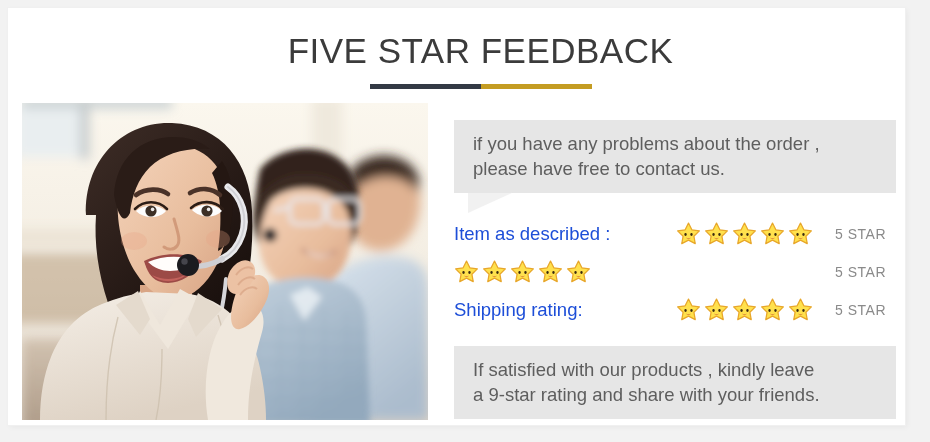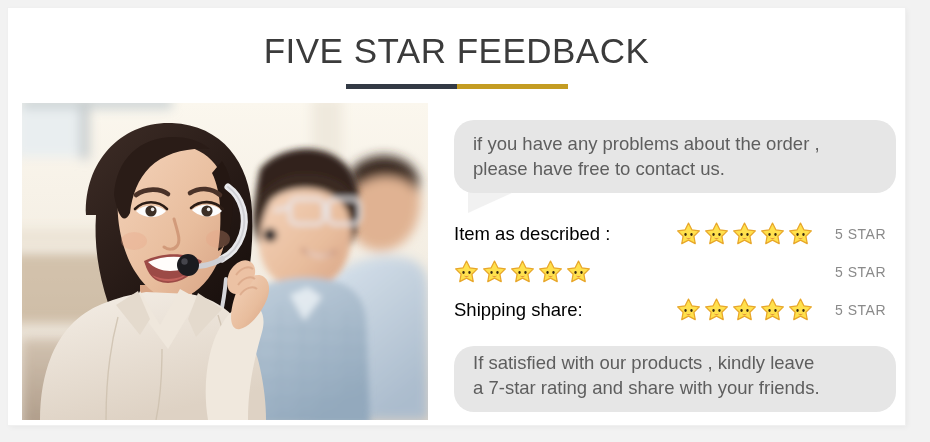--- a/index.html
+++ b/index.html
@@ -31,20 +31,21 @@
     box-shadow: 0 0 0 1px #f0f0f0, 2px 2px 6px rgba(0,0,0,0.05);
   }
 
   
   .heading-wrap {
     position: absolute;
     left: 0;
     top: 22px;
     width: 897px;
     text-align: center;
+    padding-left: 24px;
   }
   .heading-title {
     font-size: 35px;
     letter-spacing: 0.5px;
     color: #3b3b3b;
     font-weight: 400;
     line-height: 42px;
     white-space: nowrap;
   }
   .heading-rule {
@@ -74,21 +75,21 @@
     left: 440px;
     top: 95px;
     width: 448px;
     height: 317px;
   }
 
   
   .bubble {
     position: relative;
     background: #e6e6e6;
-    border-radius: 20px;
+    border-radius: 0;
     color: #5e5e5e;
     font-size: 18.5px;
     line-height: 25px;
     padding: 11px 14px 12px 19px;
     box-sizing: border-box;
   }
   .bubble-top {
     position: absolute;
     left: 6px;
     top: 17px;
@@ -103,42 +104,42 @@
     border-style: solid;
     border-width: 0 0 21px 46px;
     border-color: transparent transparent transparent #e6e6e6;
     opacity: 0.55;
   }
   .bubble-bottom {
     position: absolute;
     left: 6px;
     top: 243px;
     width: 442px;
-    padding: 4px 10px 12px 19px;
+    padding: 11px 10px 12px 19px;
   }
   .bubble-line { white-space: nowrap; }
 
   
   .ratings {
     position: absolute;
     left: 6px;
     top: 112px;
     width: 442px;
   }
   .rating-row {
     display: flex;
     align-items: center;
     height: 37px;
     margin-bottom: 1px;
   }
   .rating-label {
     width: 222px;
     flex: 0 0 222px;
     font-size: 18.5px;
-    color: #000000;
+    color: #1d4ed8;
     white-space: nowrap;
   }
   .stars {
     flex: 0 0 146px;
     width: 146px;
     display: flex;
     align-items: center;
     gap: 3px;
   }
   .star-icon { width: 25px; height: 25px; display: block; }
@@ -392,21 +393,21 @@
               <path d="M16 2.6l4.3 8.7 9.6 1.4-7 6.8 1.7 9.5-8.6-4.5-8.6 4.5 1.7-9.5-7-6.8 9.6-1.4z" fill="#ffe14d" stroke="#e8a72a" stroke-width="1.6" stroke-linejoin="round"></path>
               <ellipse cx="12.2" cy="17.2" rx="1.5" ry="1.9" fill="#3a2a10"></ellipse>
               <ellipse cx="19.8" cy="17.2" rx="1.5" ry="1.9" fill="#3a2a10"></ellipse>
               <path d="M13 21.2c1.8 1.8 4.2 1.8 6 0-0.9 2.4-5.1 2.4-6 0z" fill="#c0392b"></path>
             </svg>
           </div>
           <div class="rating-value">5 STAR</div>
         </div>
 
         <div class="rating-row">
-          <div class="rating-label">Shipping share:</div>
+          <div class="rating-label">Shipping rating:</div>
           <div class="stars">
             <svg class="star-icon" viewBox="0 0 32 32" xmlns="http://www.w3.org/2000/svg">
               <path d="M16 2.6l4.3 8.7 9.6 1.4-7 6.8 1.7 9.5-8.6-4.5-8.6 4.5 1.7-9.5-7-6.8 9.6-1.4z" fill="#ffe14d" stroke="#e8a72a" stroke-width="1.6" stroke-linejoin="round"></path>
               <ellipse cx="12.2" cy="17.2" rx="1.5" ry="1.9" fill="#3a2a10"></ellipse>
               <ellipse cx="19.8" cy="17.2" rx="1.5" ry="1.9" fill="#3a2a10"></ellipse>
               <path d="M13 21.2c1.8 1.8 4.2 1.8 6 0-0.9 2.4-5.1 2.4-6 0z" fill="#c0392b"></path>
             </svg>
             <svg class="star-icon" viewBox="0 0 32 32" xmlns="http://www.w3.org/2000/svg">
               <path d="M16 2.6l4.3 8.7 9.6 1.4-7 6.8 1.7 9.5-8.6-4.5-8.6 4.5 1.7-9.5-7-6.8 9.6-1.4z" fill="#ffe14d" stroke="#e8a72a" stroke-width="1.6" stroke-linejoin="round"></path>
               <ellipse cx="12.2" cy="17.2" rx="1.5" ry="1.9" fill="#3a2a10"></ellipse>
@@ -432,18 +433,18 @@
               <path d="M13 21.2c1.8 1.8 4.2 1.8 6 0-0.9 2.4-5.1 2.4-6 0z" fill="#c0392b"></path>
             </svg>
           </div>
           <div class="rating-value">5 STAR</div>
         </div>
 
       </div>
 
       <div class="bubble bubble-bottom">
         <div class="bubble-line">If satisfied with our products ,  kindly leave</div>
-        <div class="bubble-line">a 7-star rating and share with your friends.</div>
+        <div class="bubble-line">a 9-star rating and share with your friends.</div>
       </div>
 
     </div>
   </div>
 </div>
 
 </body></html>

